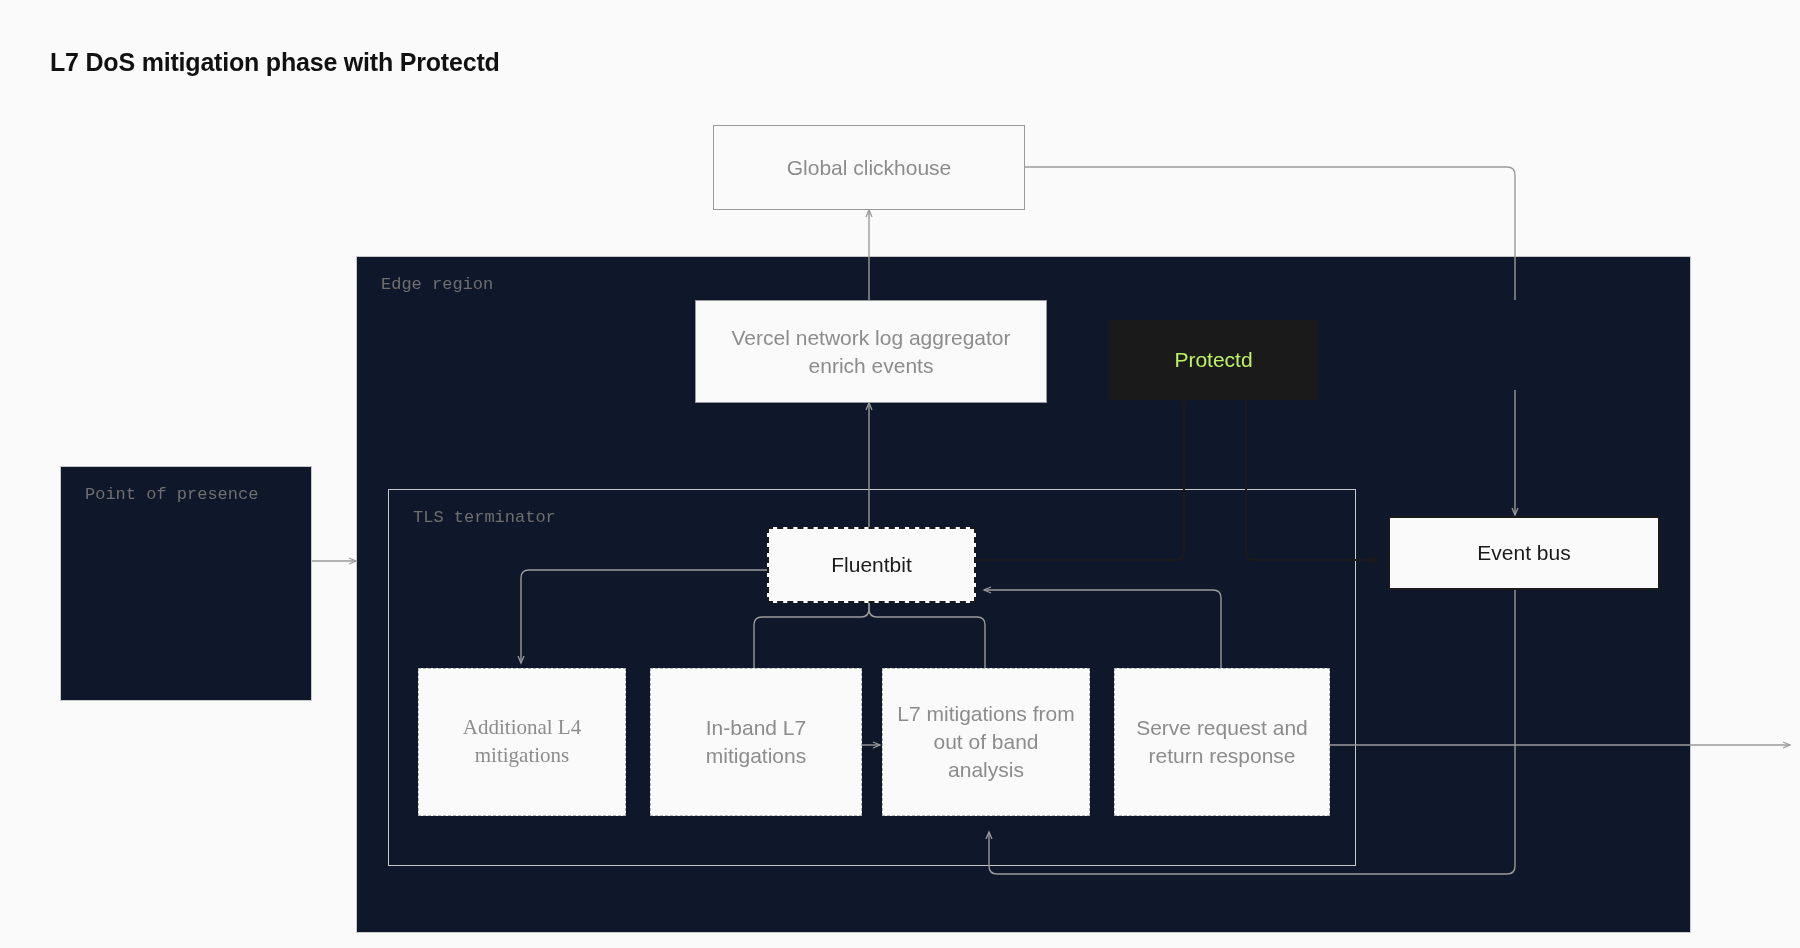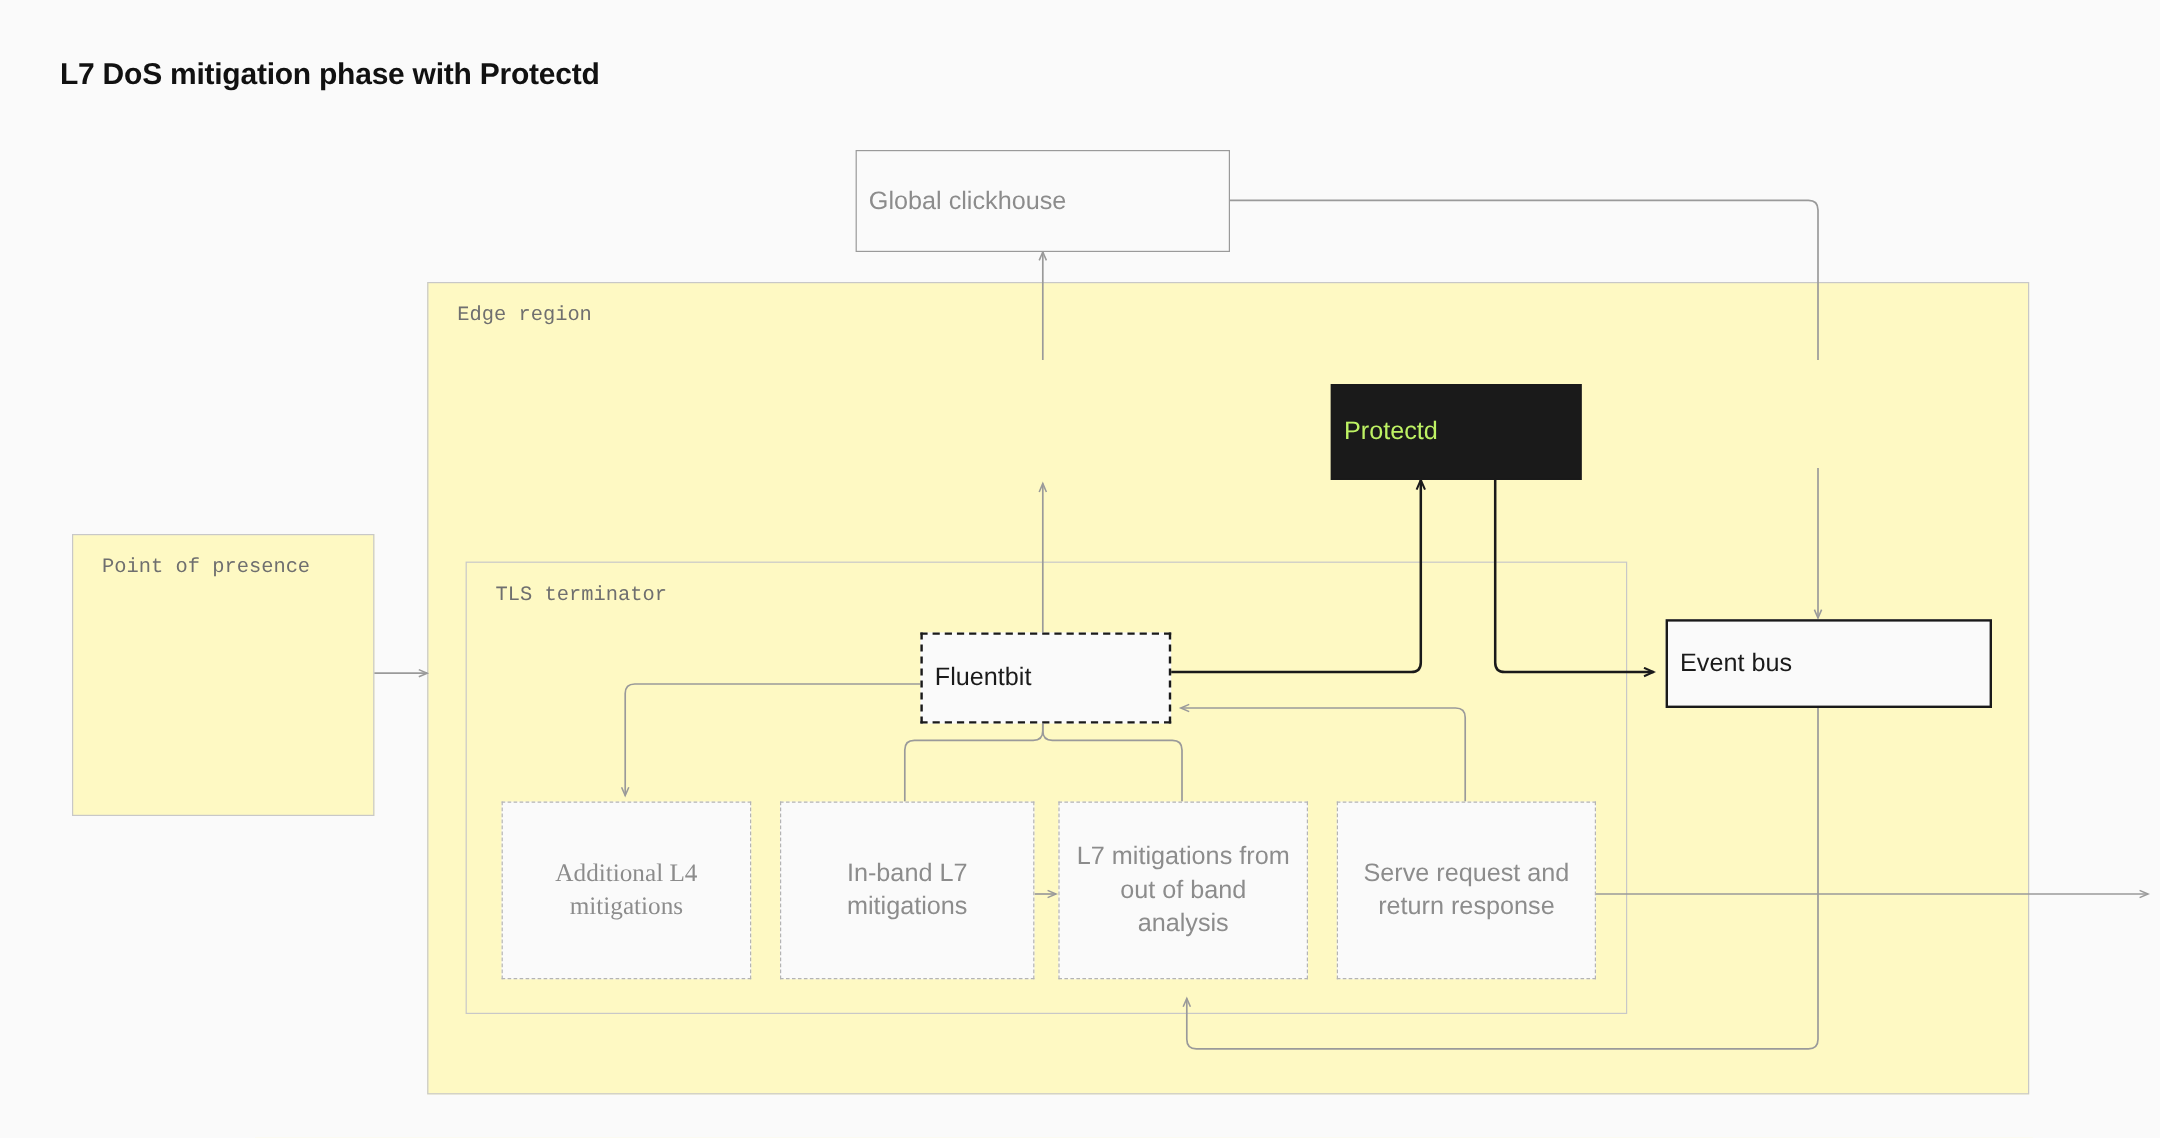--- a/index.html
+++ b/index.html
@@ -37,35 +37,37 @@
     font-weight: bold;
     color: #111111;
     letter-spacing: -0.2px;
     white-space: nowrap;
   }
   .node {
     position: absolute;
     box-sizing: border-box;
     display: flex;
     align-items: center;
+    justify-content: center;
     text-align: center;
     z-index: 2;
     background: #fafafa;
   }
   .node .label {
     line-height: 1.32;
     padding: 0 10px;
   }
   
   .group {
     position: absolute;
     box-sizing: border-box;
     border: 1px solid #c8c8c8;
-    background: #fef9c3;
+    background: #0f172a;
     z-index: 0;
+    margin-top: 21px;
   }
   .group > .group-label {
     position: absolute;
     left: 24px;
     top: 18px;
     font-family: "Liberation Mono", "DejaVu Sans Mono", monospace;
     font-size: 17px;
     color: #6f6f6f;
     white-space: nowrap;
   }
@@ -157,20 +159,23 @@
 
       <path d="M1246,400 L1246,552 q0,8 8,8 L1378,560" marker-end="url(#ah-dark)"></path>
     </g>
   </svg>
 
   <div class="node n-solid-gray" style="left:713px; top:125px; width:312px; height:85px;">
     <span class="label">Global clickhouse</span>
   </div>
 
 
+  <div class="node n-solid-gray" style="left:695px; top:300px; width:352px; height:103px;">
+    <span class="label">Vercel network log aggregator enrich events</span>
+  </div>
 
   <div class="node n-dark-fill" style="left:1109px; top:320px; width:209px; height:80px;">
     <span class="label">Protectd</span>
   </div>
 
 
   <div class="node n-solid-dark" style="left:1388px; top:516px; width:272px; height:74px;">
     <span class="label">Event bus</span>
   </div>
 

